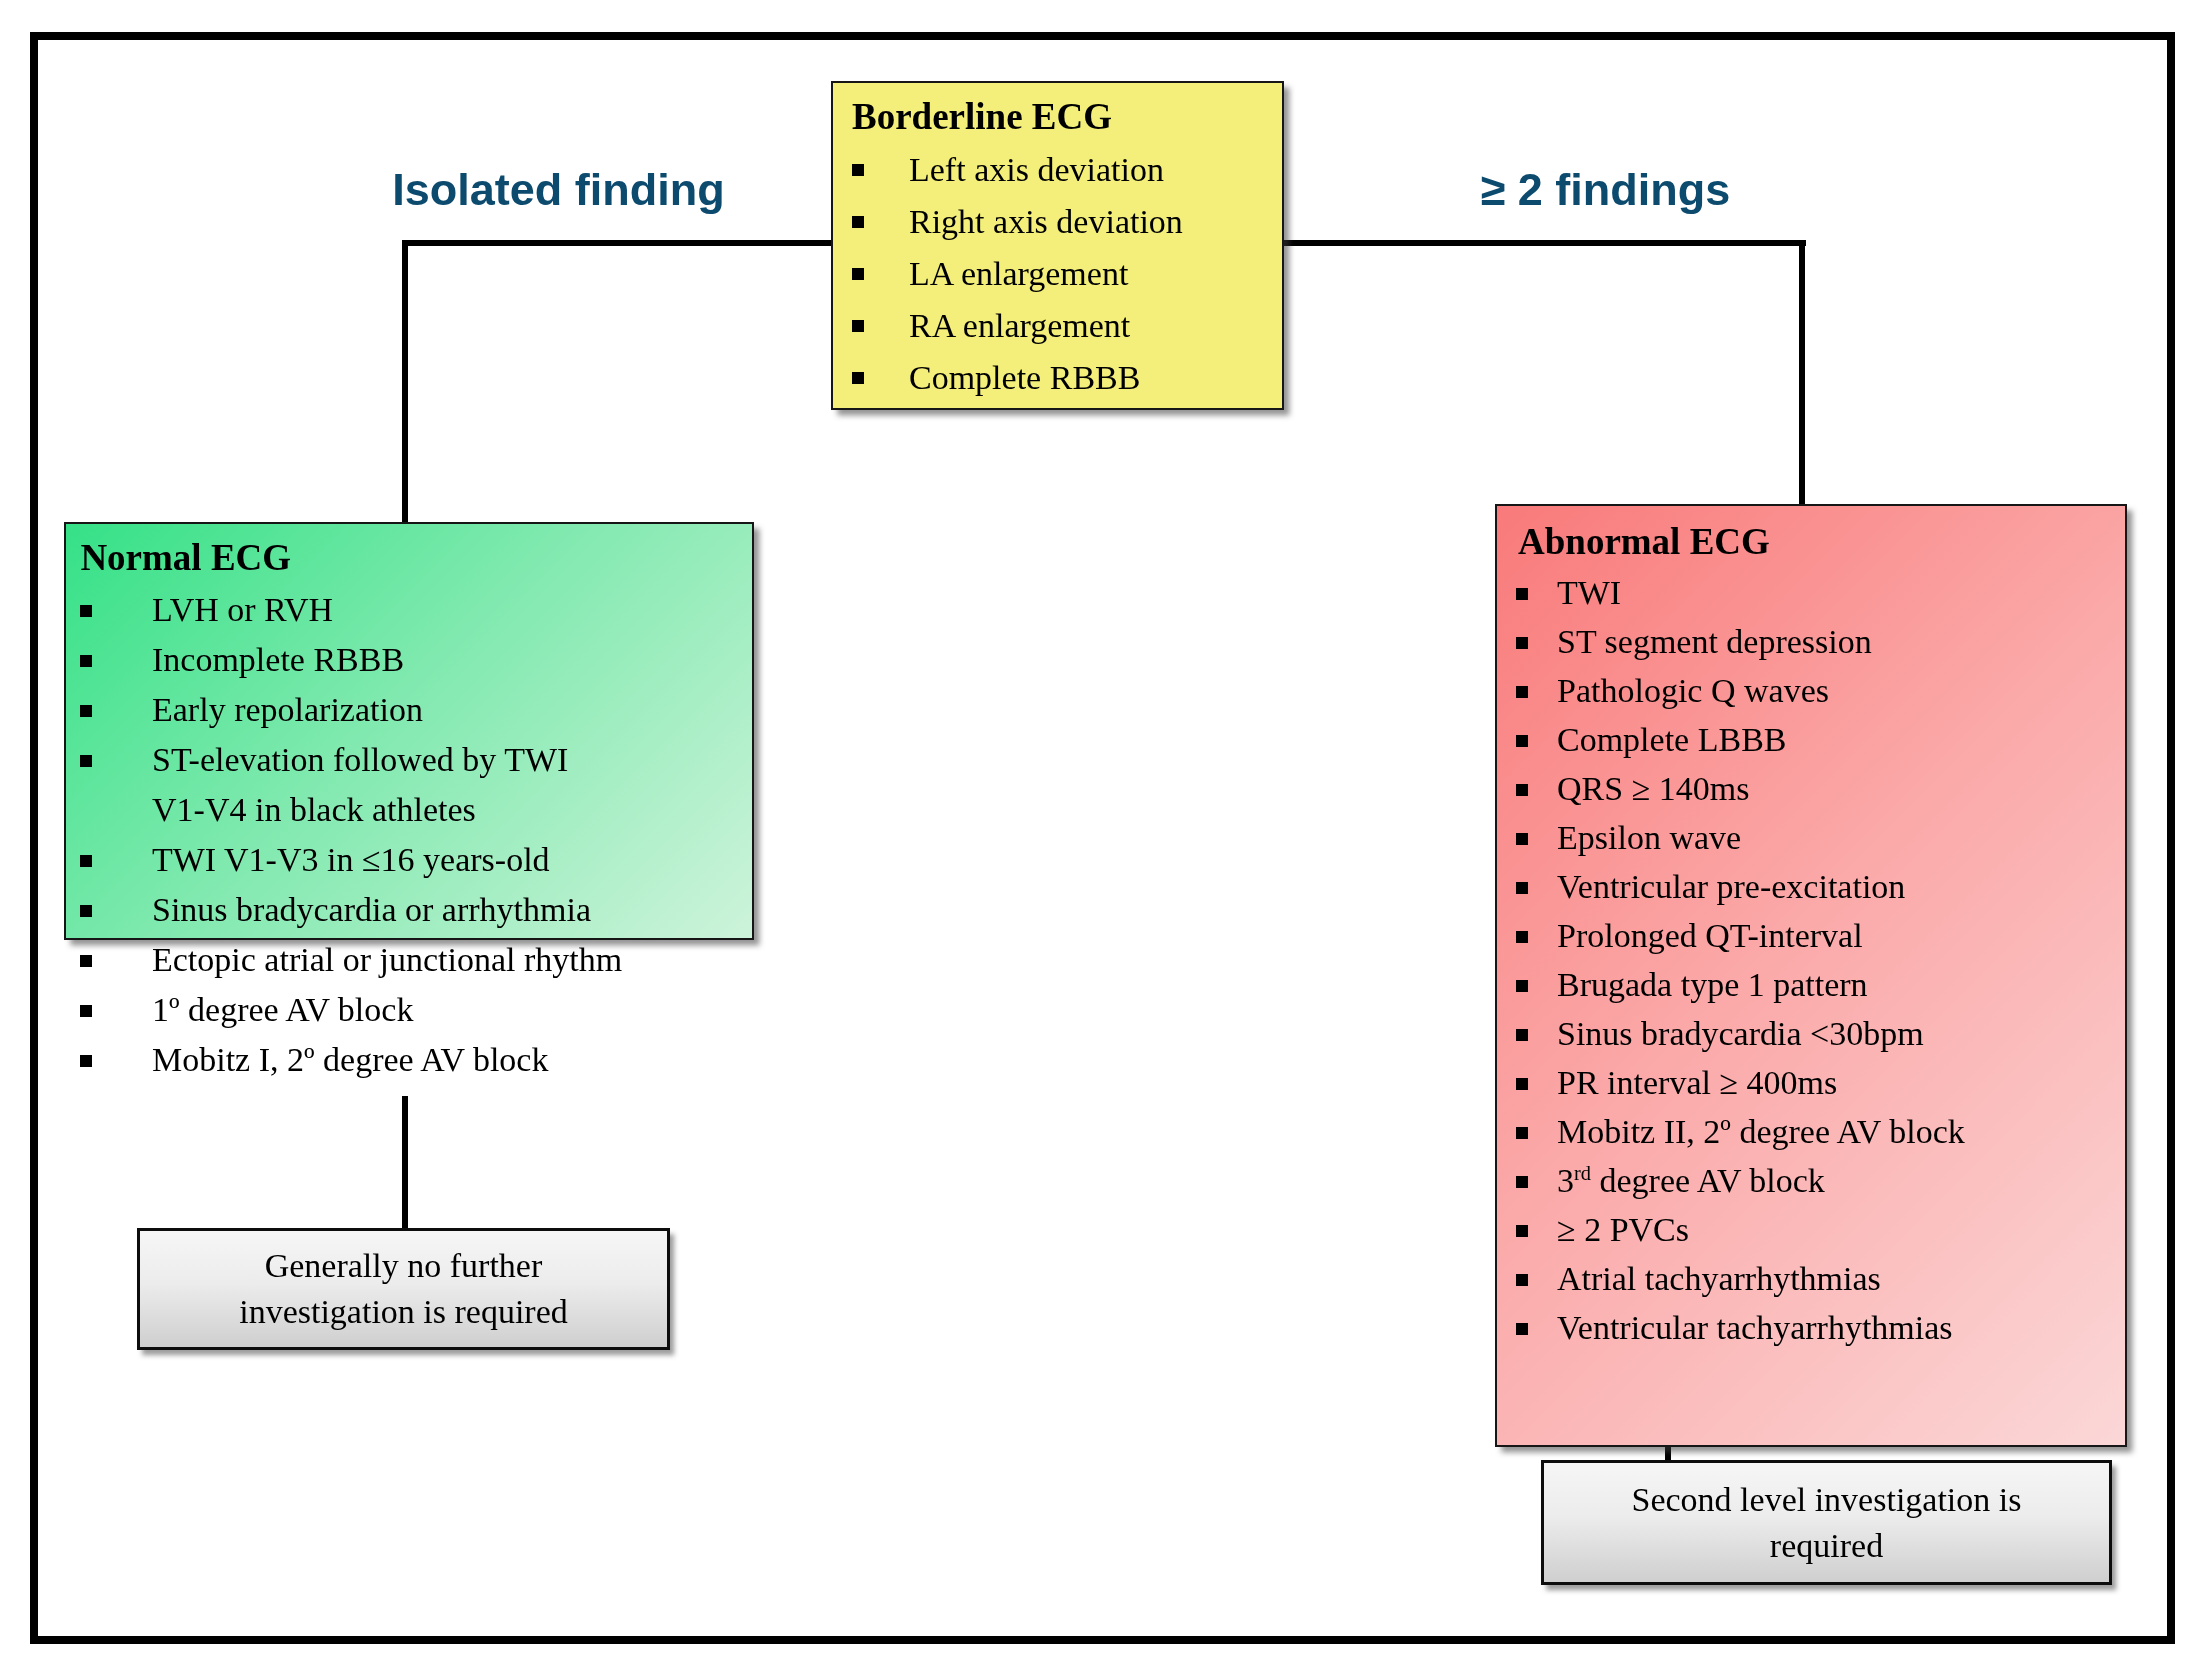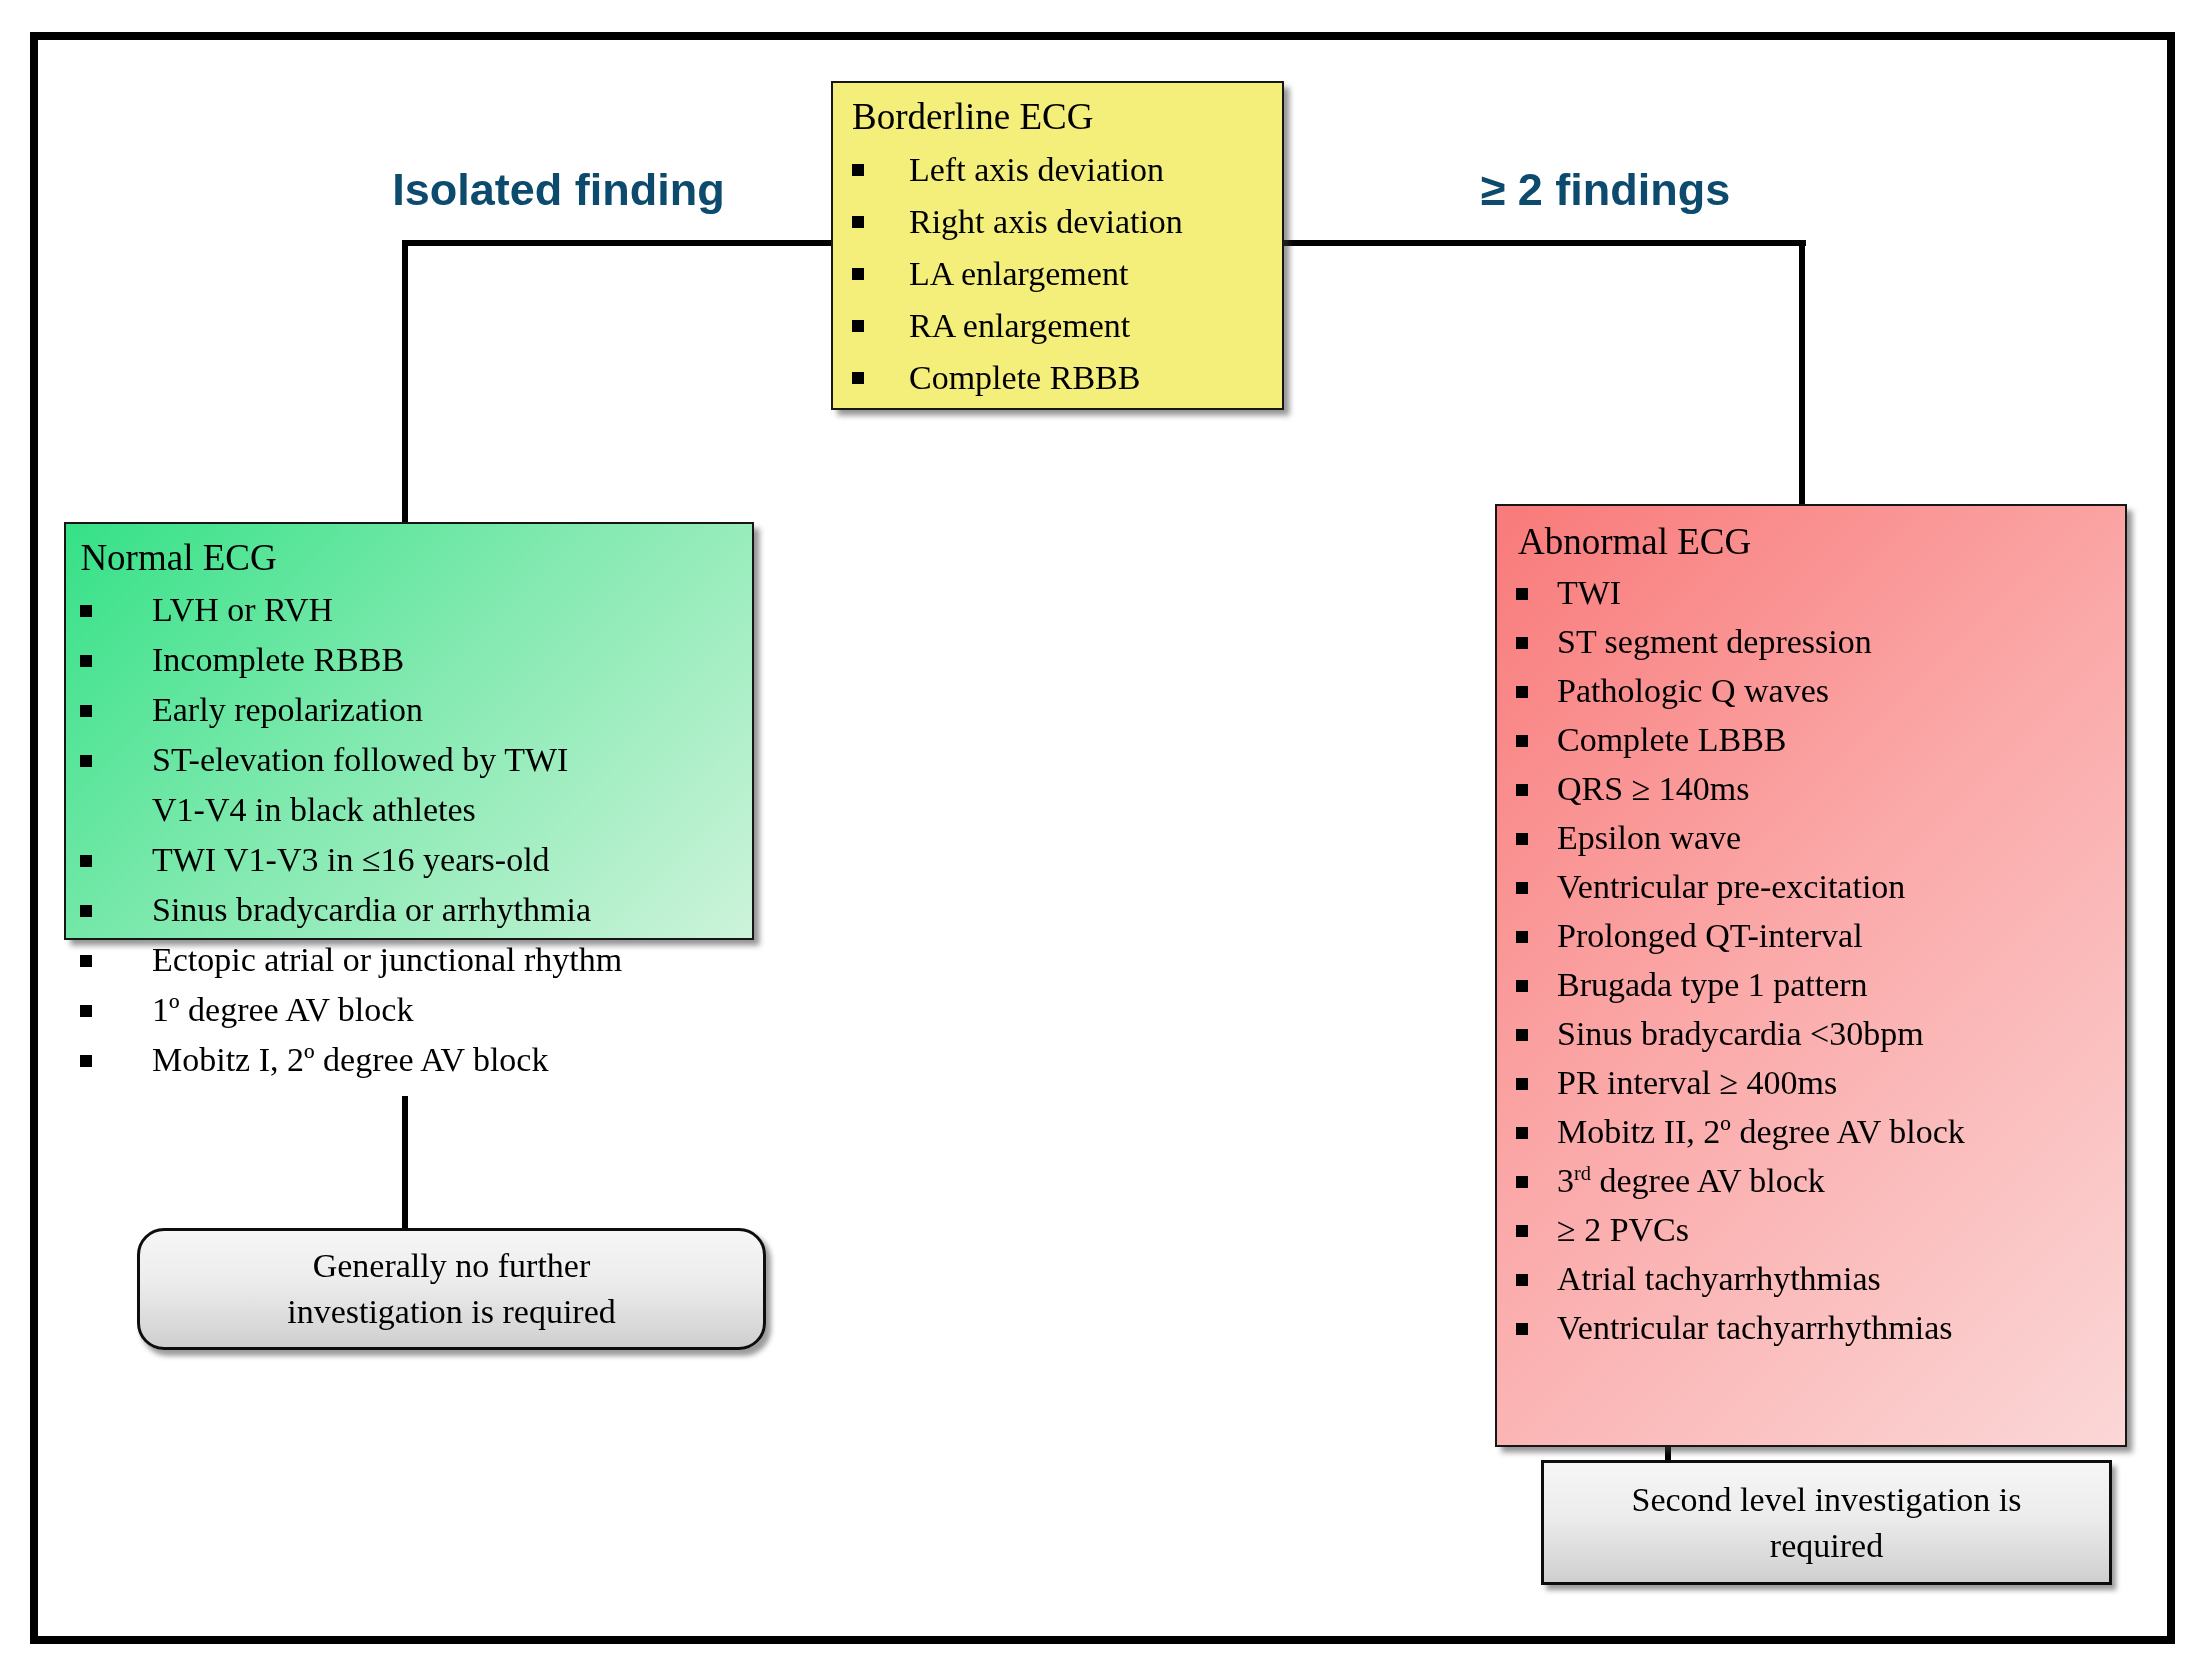--- a/index.html
+++ b/index.html
@@ -28,21 +28,21 @@
     white-space:nowrap;
     color:#0c4a6e;
   }
   .node{
     position:absolute;
     border:2.4px solid #161616;
     box-shadow:5.6px 6.4px 5.6px rgba(60,60,60,0.55);
     box-sizing:border-box;
   }
   .node .title{
-    font-weight:normal;
+    font-weight:bold;
     font-size:37px;
     line-height:51px;
     padding:8px 0 1.6px 19px;
   }
   .node ul{
     list-style:none;
     margin:0;padding:0;
   }
   .node li{
     position:relative;
@@ -87,21 +87,21 @@
     border:3.2px solid #0d0d0d;
     background:linear-gradient(180deg,#f6f6f6 0%,#ececec 45%,#cfcfcf 100%);
     box-shadow:4.8px 5.6px 4.8px rgba(60,60,60,0.5);
     box-sizing:border-box;
     display:flex;align-items:center;justify-content:center;
     text-align:center;
     font-size:34px;
     line-height:46px;
     white-space:pre-line;
   }
-  #outcome-normal{left:137px;top:1228px;width:629px;height:122px;border-radius:27px;}
+  #outcome-normal{left:137px;top:1228px;width:533px;height:122px;}
   #outcome-abnormal{left:1541px;top:1460px;width:571px;height:125px;}
 </style>
 </head>
 <body>
 
 <div id="canvas">
 
   <div class="frame"></div>
 
   <div class="line" style="left:402px;top:240px;width:431px;height:6.4px;"></div>

